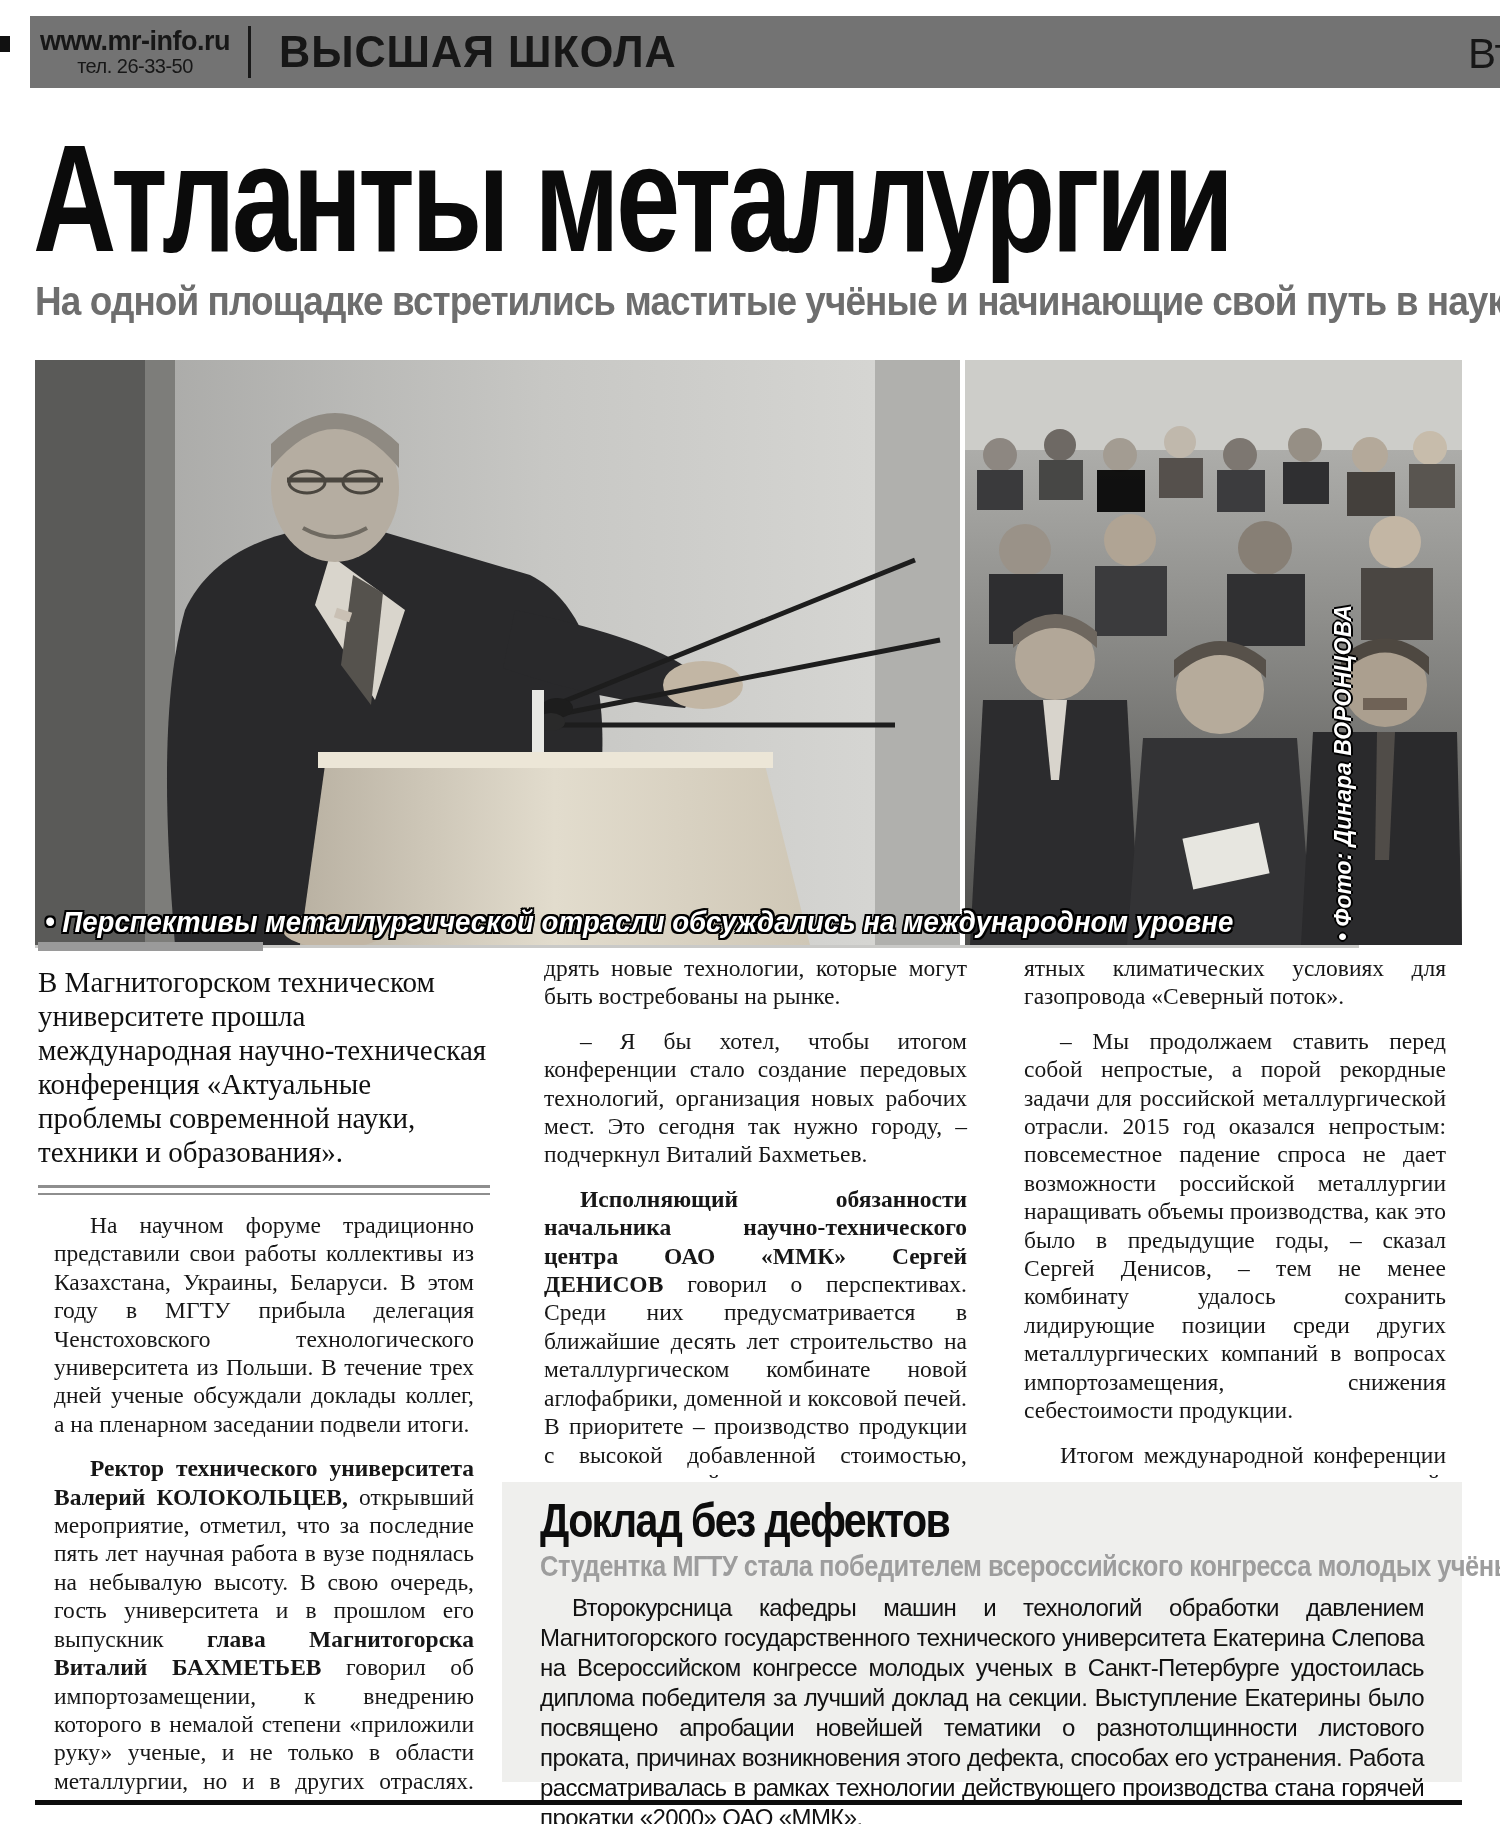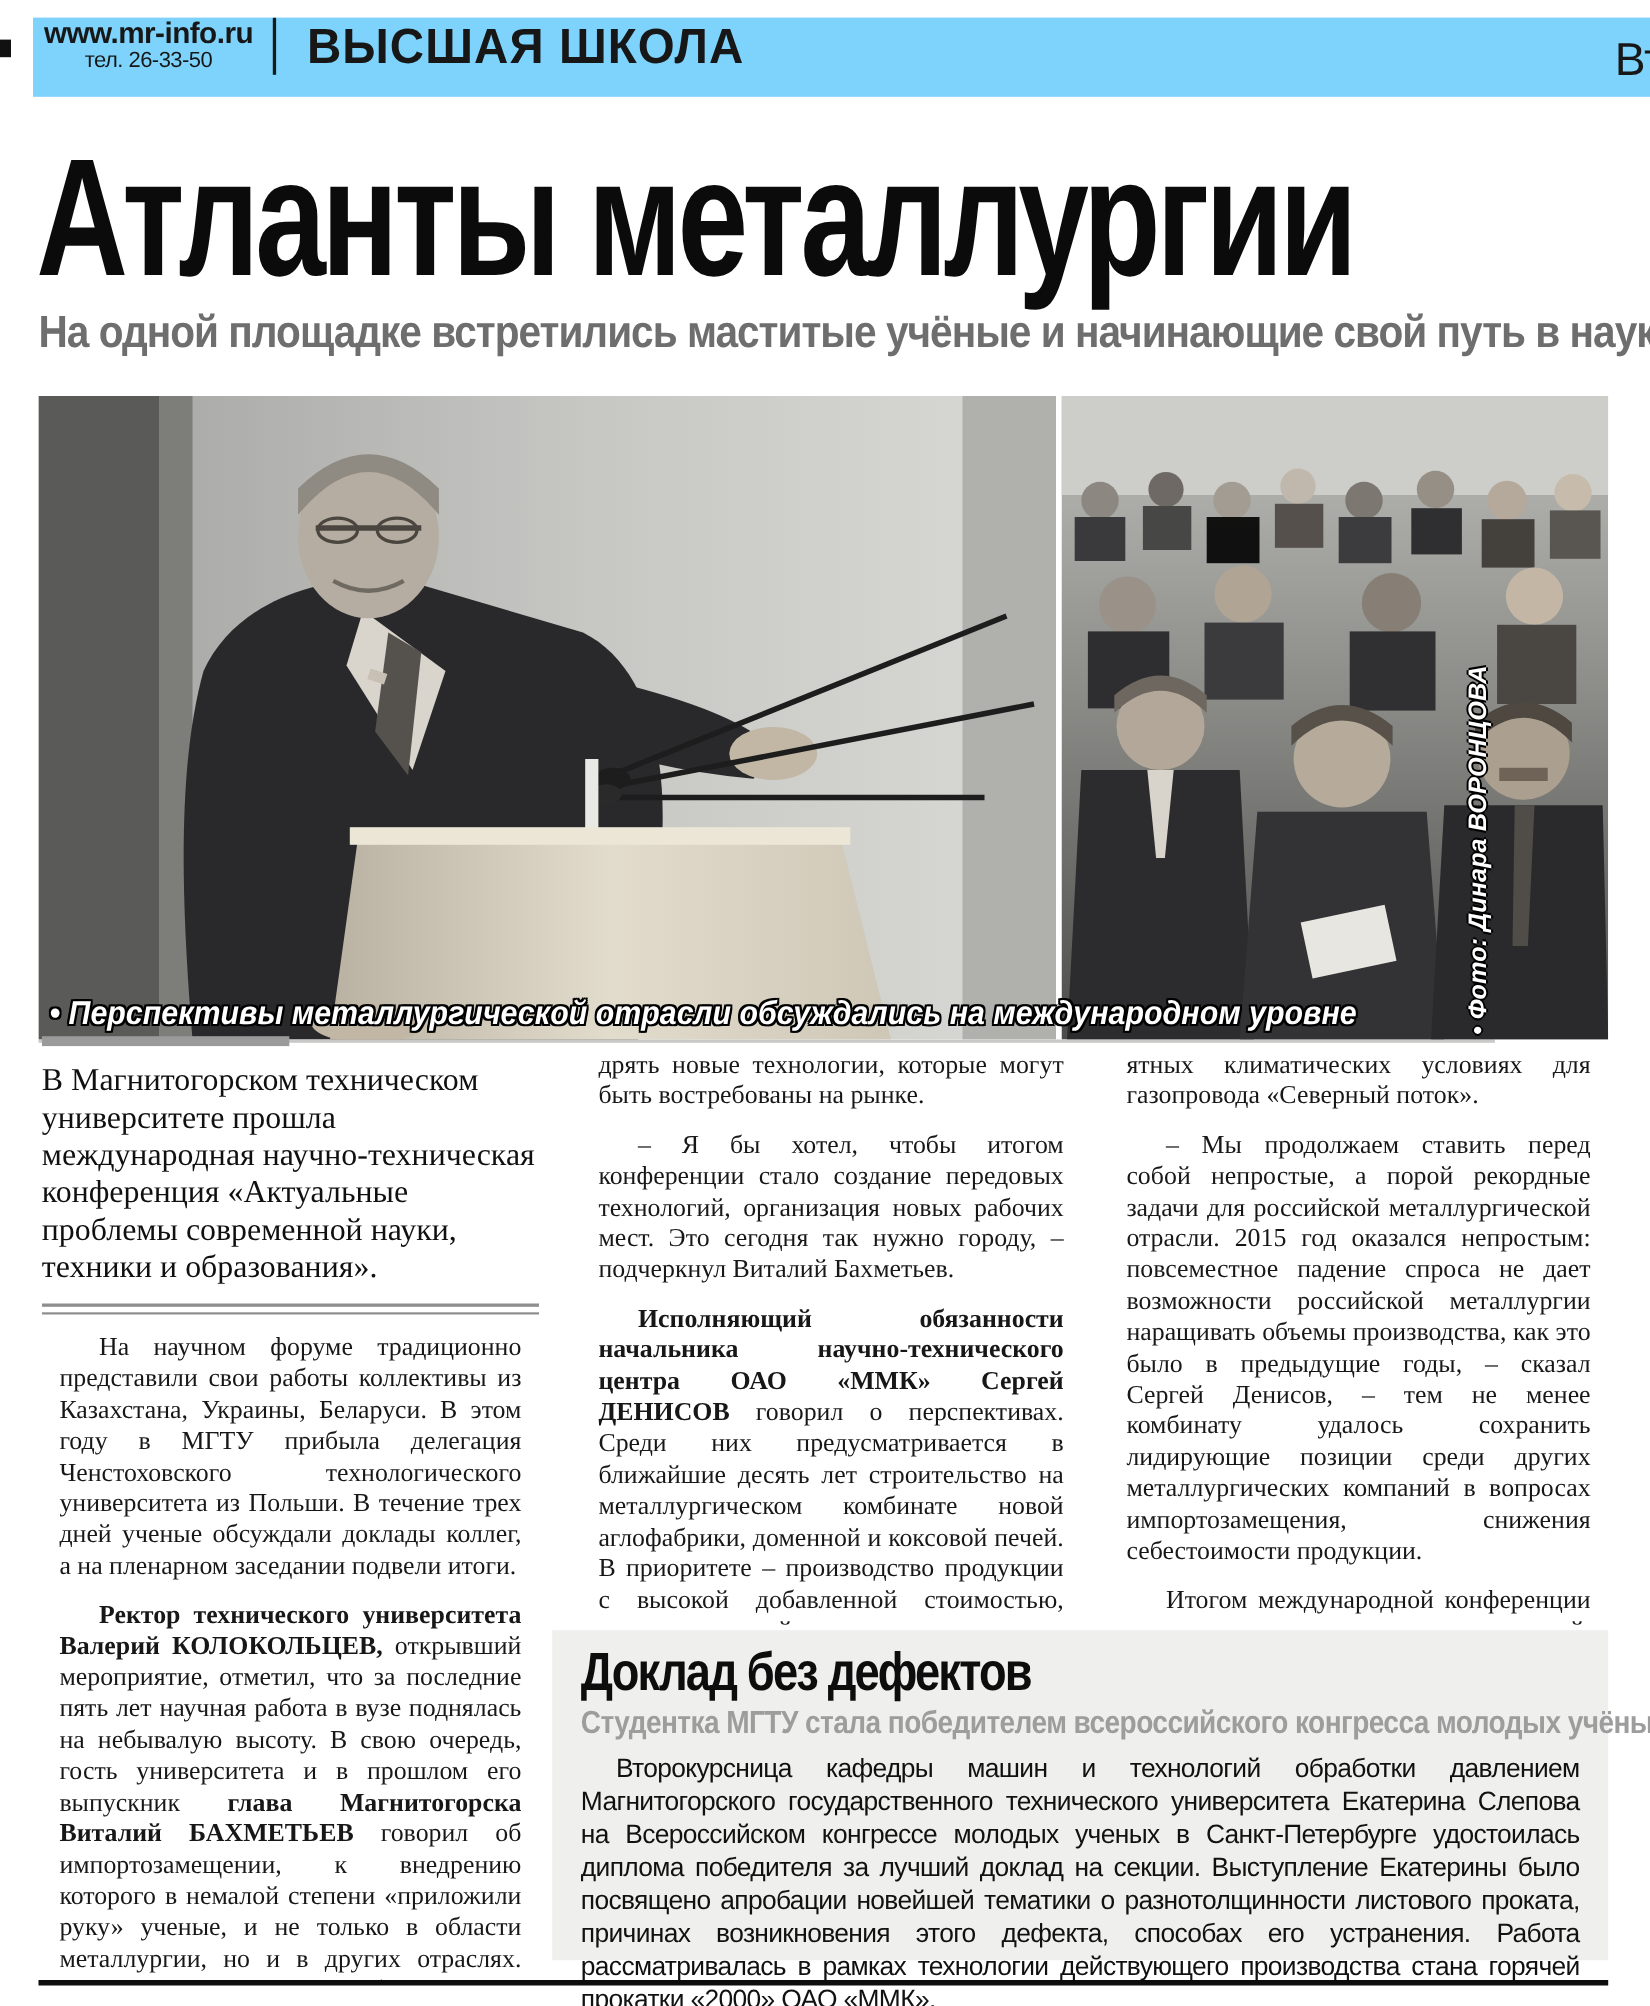--- a/index.html
+++ b/index.html
@@ -3,22 +3,22 @@
 <meta charset="utf-8">
 <style>
   html,body{margin:0;padding:0;}
   body{
     width:1500px;height:1824px;position:relative;background:#ffffff;
     font-family:"Liberation Serif", serif;color:#171717;overflow:hidden;
   }
   
   .edge-mark{position:absolute;left:0;top:36px;width:10px;height:16px;background:#111;}
   .band{
-    position:absolute;left:30px;right:0;top:16px;height:72px;background:#7dd3fc;
-    display:flex;align-items:flex-start;overflow:hidden;
+    position:absolute;left:30px;right:0;top:16px;height:72px;background:#737373;
+    display:flex;align-items:center;overflow:hidden;
   }
   .contact{width:210px;text-align:center;line-height:1.08;
     font-family:"Liberation Sans", sans-serif;letter-spacing:-0.5px;}
   .contact .url{font-weight:bold;font-size:27px;}
   .contact .phone{font-size:20px;}
   .hdr-divider{width:3px;height:52px;background:#191919;margin:0 28px 0 8px;}
   .section-title{
     font-family:"Liberation Sans", sans-serif;font-size:45px;font-weight:600;
     letter-spacing:1px;transform:scaleX(0.96);transform-origin:left center;white-space:nowrap;
   }
@@ -68,21 +68,21 @@
   .lead-bar{width:225px;height:9px;background:#9a9a9a;margin:4px 0 14px 0;}
   .lead{font-weight:normal;font-size:29px;line-height:34px;text-align:left;color:#101010;}
   .double-rule{margin:16px 0 14px 0;height:5px;border-top:3px solid #8e8e8e;border-bottom:2px solid #8e8e8e;}
   .col p{margin:16px;}
   .col p.indent{text-indent:36px;}
   .b{font-weight:bold;}
   .byline{text-align:right;font-weight:bold;}
   
   .gray-box{
     position:absolute;left:502px;top:1482px;width:960px;height:300px;background:#efefed;
-    font-family:"Liberation Sans", sans-serif;box-sizing:border-box;padding:10px 26px;
+    font-family:"Liberation Sans", sans-serif;box-sizing:border-box;padding:10px 38px;
   }
   .box-title span{
     display:inline-block;font-size:49px;font-weight:800;letter-spacing:-2px;color:#0d0d0d;
     transform:scaleX(0.84);transform-origin:left top;white-space:nowrap;line-height:1.15;
   }
   .box-subtitle span{
     display:inline-block;font-size:29px;font-weight:bold;color:#9d9d9d;letter-spacing:-0.6px;
     transform:scaleX(0.88);transform-origin:left top;white-space:nowrap;line-height:1.25;
   }
   .box-body{

